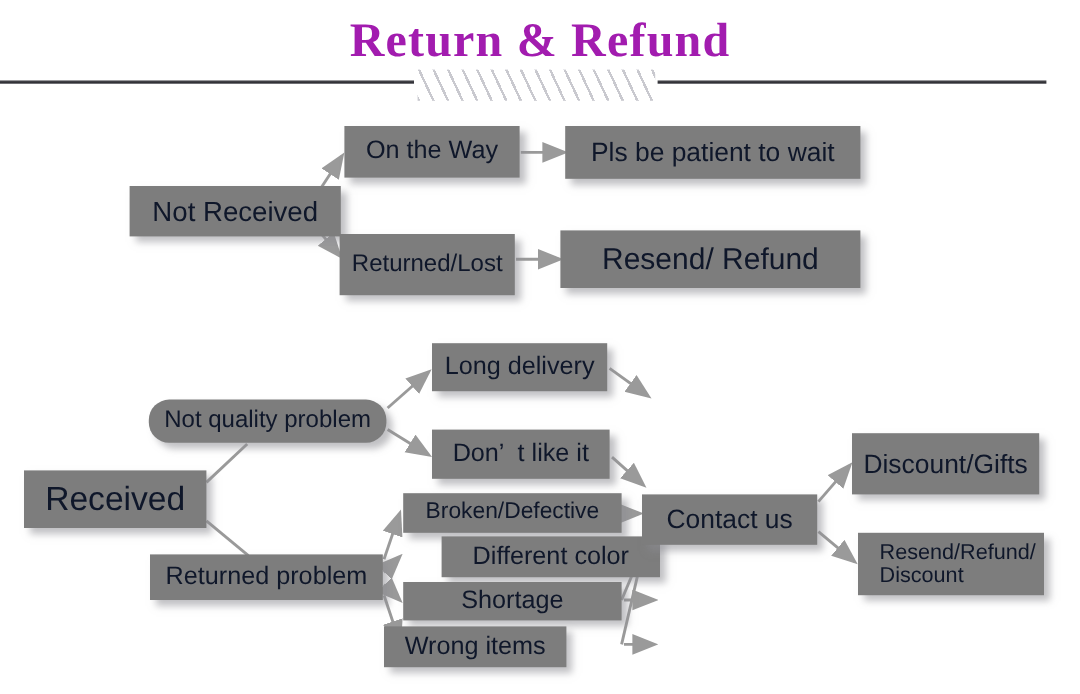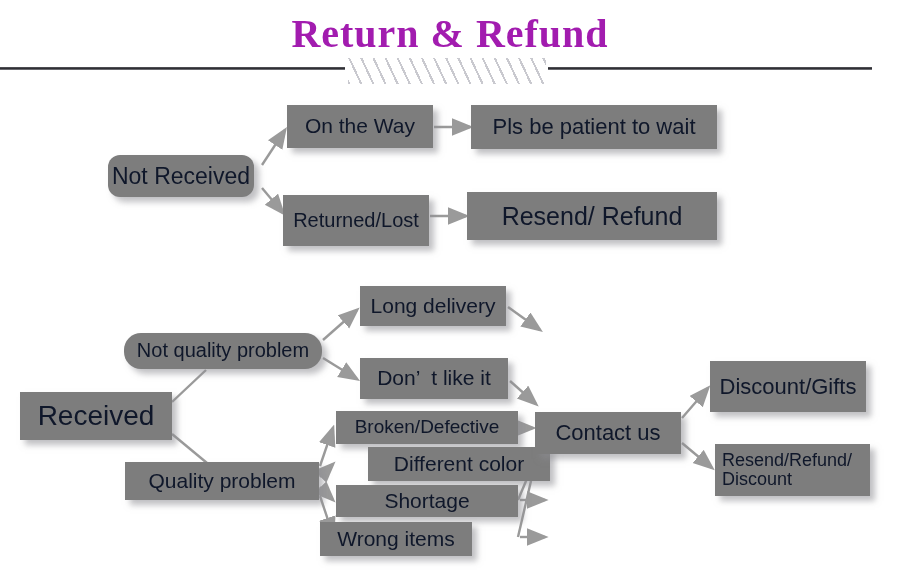--- a/index.html
+++ b/index.html
@@ -116,48 +116,48 @@
       <path d="M518,500 L534,462" marker-end="none"></path>
       <path d="M518,537 L534,468" marker-end="none"></path>
       <path d="M520,500 L545,500" marker-end="url(#ah)"></path>
       <path d="M520,537 L545,537" marker-end="url(#ah)"></path>
 
       <path d="M682,418 L708,388"></path>
       <path d="M682,443 L712,468"></path>
     </g>
   </svg>
 
-  <div class="node center" style="left:108px; top:155px; width:146px; height:42px; font-size:23px;border-radius:12px;">Not Received</div>
+  <div class="node center" style="left:108px; top:155px; width:176px; height:42px; font-size:23px;">Not Received</div>
 
   <div class="node center" style="left:287px; top:105px; width:146px; height:43px; font-size:21px;">On the Way</div>
 
   <div class="node center" style="left:471px; top:105px; width:246px; height:44px; font-size:22px;">Pls be patient to wait</div>
 
   <div class="node center" style="left:283px; top:195px; width:146px; height:51px; font-size:20px;">Returned/Lost</div>
 
   <div class="node center" style="left:467px; top:192px; width:250px; height:48px; font-size:25px;">Resend/ Refund</div>
 
   <div class="node center" style="left:20px; top:392px; width:152px; height:48px; font-size:28px;">Received</div>
 
   <div class="node center" style="left:124px; top:333px; width:198px; height:36px; font-size:20px;border-radius:17px;">Not quality problem</div>
 
-  <div class="node center" style="left:125px; top:462px; width:194px; height:38px; font-size:21px;">Quality problem</div>
+  <div class="node center" style="left:125px; top:462px; width:194px; height:38px; font-size:21px;">Returned problem</div>
 
   <div class="node center" style="left:360px; top:286px; width:146px; height:40px; font-size:21px;">Long delivery</div>
 
   <div class="node center" style="left:360px; top:358px; width:148px; height:41px; font-size:21px;">Don’  t like it</div>
 
   <div class="node center" style="left:336px; top:411px; width:182px; height:33px; font-size:19px;">Broken/Defective</div>
 
   <div class="node center" style="left:336px; top:447px; width:182px; height:34px; font-size:21px;margin-left:32px;">Different color</div>
 
   <div class="node center" style="left:336px; top:485px; width:182px; height:32px; font-size:21px;">Shortage</div>
 
   <div class="node center" style="left:320px; top:522px; width:152px; height:34px; font-size:21px;">Wrong items</div>
 
   <div class="node center" style="left:535px; top:412px; width:146px; height:42px; font-size:22px;">Contact us</div>
 
   <div class="node center" style="left:710px; top:361px; width:156px; height:51px; font-size:22px;">Discount/Gifts</div>
 
-  <div class="node left" style="left:715px; top:444px; width:155px; height:52px; font-size:18px; padding-left:7px;">Resend/Refund/
+  <div class="node left" style="left:715px; top:444px; width:155px; height:52px; font-size:18px; padding-left:18px;">Resend/Refund/
 Discount</div>
 
 </div>
 
 </body></html>

